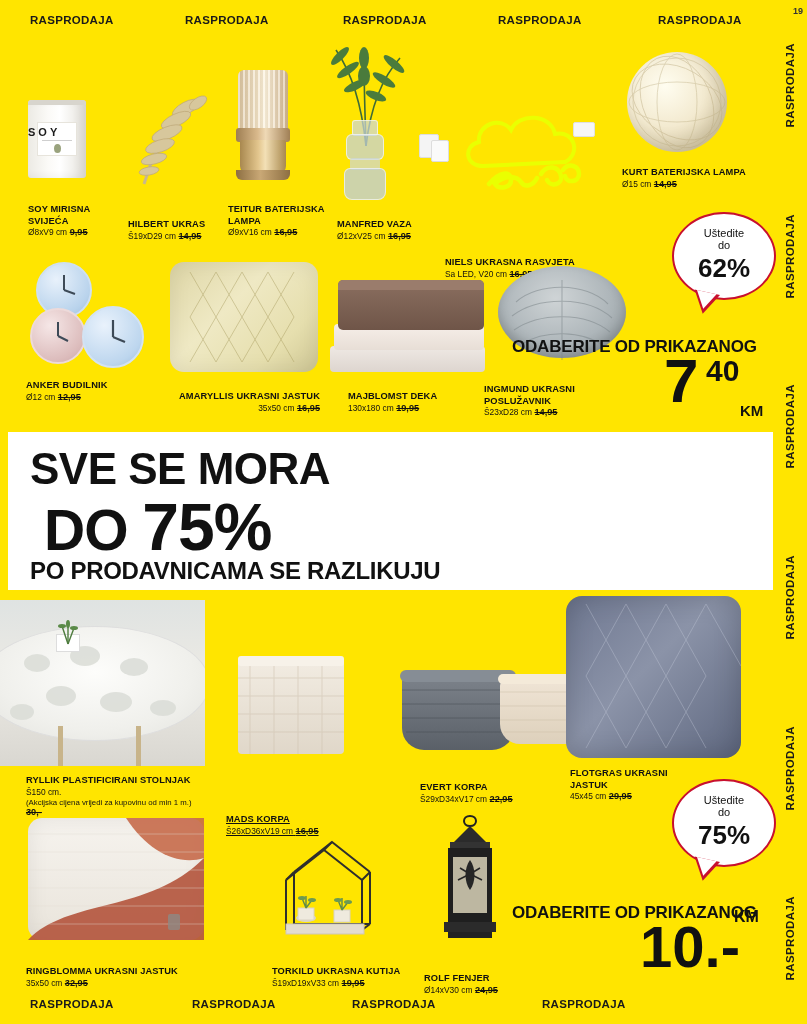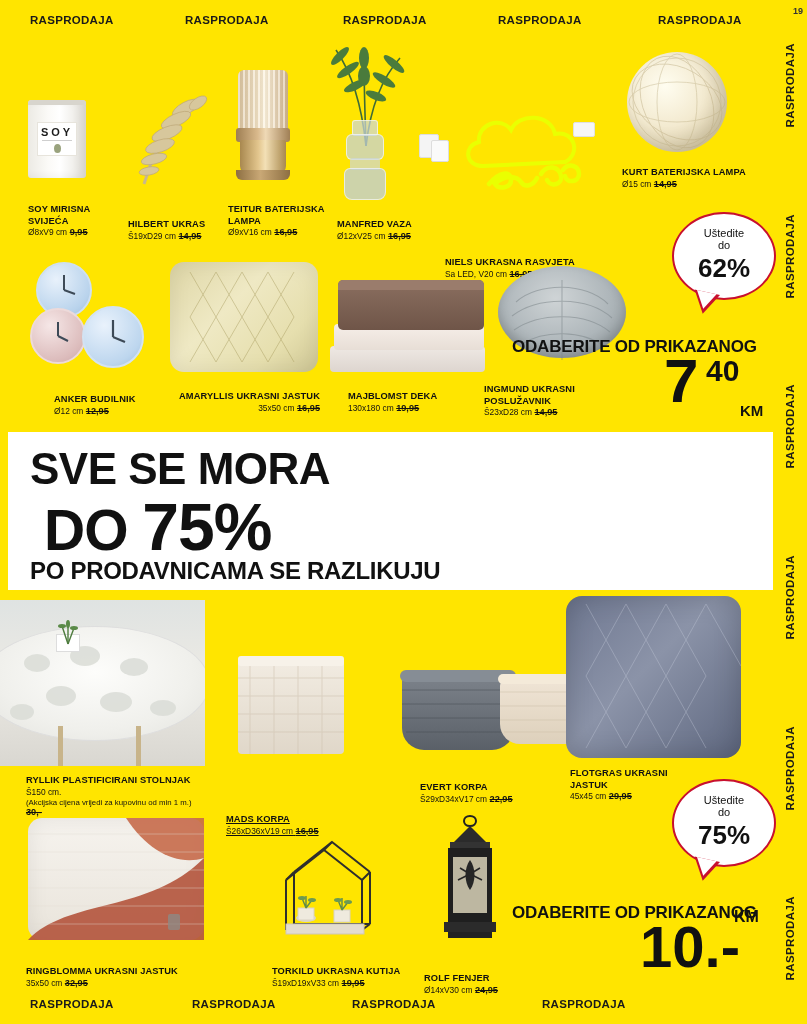--- a/index.html
+++ b/index.html
@@ -100,21 +100,21 @@
   .tc-dots { position:absolute; border-radius:50%; background:#d9dcd6; opacity:.85;}
   .tc-leg { position:absolute; width:5px; background:#c8b48a; }
   .tc-plant { position:absolute; left:52px; top:14px; width:32px; height:32px;}
   .tc-pot { position:absolute; left:56px; top:34px; width:24px; height:18px; background:#fff; border:1px solid #ddd;}
 
   
   .candle-body { position:absolute; background:#f3f1ec; border-radius:3px; box-shadow: inset -6px 0 10px rgba(0,0,0,.07);}
   .clock { position:absolute; border-radius:50%; }
   .pillow { position:absolute; border-radius:10px; }
 
-  .soy-text { position:absolute; text-align:center; width:100%; }
+  .soy-text { position:absolute; width:100%; }
 </style>
 </head>
 <body>
 
 <div class="page">
 
   <div class="pagenum">19</div>
 
   <div class="toprow">
     <div class="lab" style="margin-left:30px;width:155px">RASPRODAJA</div>
@@ -297,21 +297,21 @@
       <g stroke="#7f888c" stroke-width="1.1" fill="none">
         <path d="M18 40 C40 20 88 20 110 42"></path>
         <path d="M14 54 C40 34 90 34 114 56"></path>
         <path d="M16 68 C42 50 88 50 112 70"></path>
         <path d="M24 82 C46 68 84 68 106 84"></path>
         <path d="M64 18 L64 98"></path>
       </g>
     </svg>
   </div>
 
-  <div class="plabel" style="left:26px; top:394px; width:100px;margin-left:28px;">
+  <div class="plabel" style="left:26px; top:380px; width:100px;">
     <span class="nm">ANKER BUDILNIK</span>
     <span class="dims">Ø12 cm</span>
     <span class="price">12,95</span>
   </div>
   <div class="plabel" style="left:170px; top:391px; width:150px;text-align:right;">
     <span class="nm">AMARYLLIS UKRASNI JASTUK</span>
     <span class="dims">35x50 cm</span>
     <span class="price">16,95</span>
   </div>
   <div class="plabel" style="left:348px; top:391px; width:130px;">

